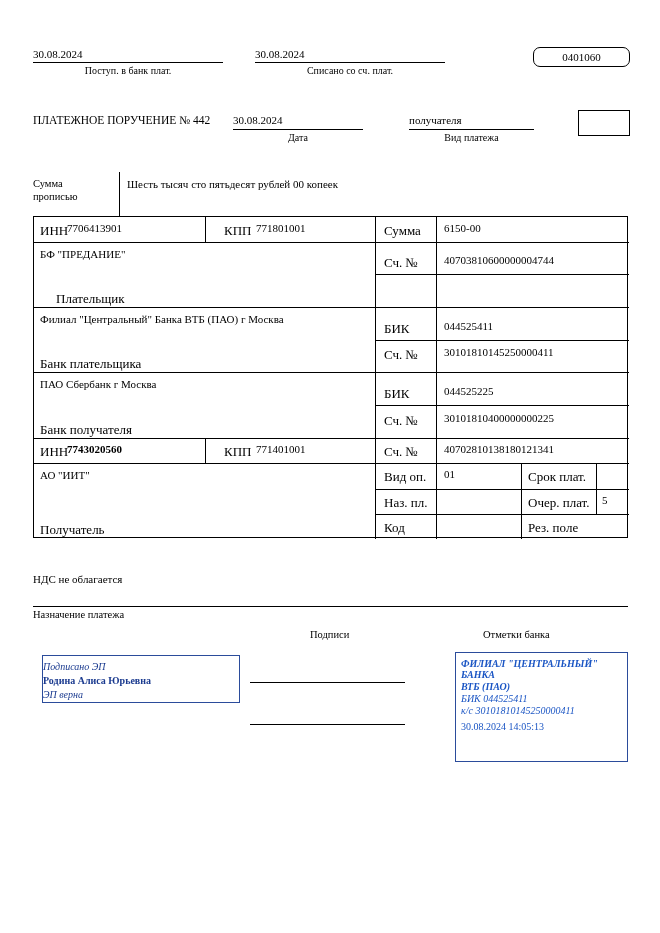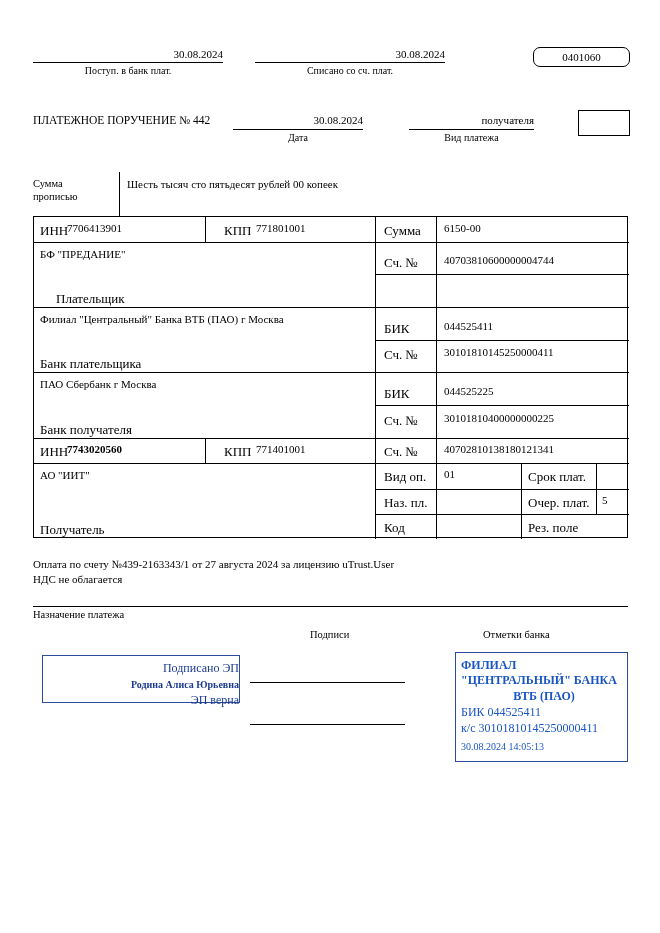--- a/index.html
+++ b/index.html
@@ -17,22 +17,22 @@
   }
   .page {
     position: absolute;
     left: 0; top: 0;
     width: 660px;
     height: 933px;
     overflow: hidden;
   }
   .abs { position: absolute; }
   .ln { border-bottom: 1px solid #000; }
-  .center { text-align: right; }
-  .tiny { font-size: 12px; }
+  .center { text-align: left; }
+  .tiny { font-size: 10px; font-style: italic; }
   .b { font-weight: bold; }
   .caption {
     font-size: 10px;
     text-align: center;
   }
   .boxnum {
     border: 1px solid #000;
     text-align: center;
     font-size: 11px;
     line-height: 18px;
@@ -166,38 +166,37 @@
     <div class="val" style="left:410px; top:277px;"></div>
     <div class="lbl" style="left:494px; top:278px;">Очер. плат.</div>
     <div class="val" style="left:568px; top:277px;">5</div>
 
     <div class="lbl" style="left:350px; top:303px;">Код</div>
     <div class="val" style="left:410px; top:302px;"></div>
     <div class="lbl" style="left:494px; top:303px;">Рез. поле</div>
     <div class="val" style="left:568px; top:302px;"></div>
   </div>
 
-  <div class="abs" style="left:33px; top:558px; font-size:11px;">Оплата по счету №439-2163343/1 от 27 августа 2024 за лицензию uTrust.User</div>
   <div class="abs" style="left:33px; top:573px; font-size:11px;">НДС не облагается</div>
   <div class="abs ln" style="left:33px; top:606px; width:595px;"></div>
   <div class="abs" style="left:33px; top:609px; font-size:10.5px;">Назначение платежа</div>
 
   <div class="abs" style="left:310px; top:629px; font-size:10.5px;">Подписи</div>
   <div class="abs" style="left:483px; top:629px; font-size:10.5px;">Отметки банка</div>
 
   <div class="stamp stamp-left" style="left:42px; top:655px; width:198px; height:48px;">
     <div class="center tiny" style="margin-top:5px;">Подписано ЭП</div>
     <div class="center b" style="font-size:10px; margin-top:3px;">Родина Алиса Юрьевна</div>
     <div class="center tiny" style="margin-top:3px;">ЭП верна</div>
   </div>
 
   <div class="abs ln" style="left:250px; top:682px; width:155px;"></div>
   <div class="abs ln" style="left:250px; top:724px; width:155px;"></div>
 
   <div class="stamp stamp-right" style="left:455px; top:652px; width:173px; height:110px;">
     <div class="tiny b" style="margin:5px 0 0 5px;">ФИЛИАЛ "ЦЕНТРАЛЬНЫЙ" БАНКА</div>
-    <div class="tiny b" style="margin:1px 0 0 5px;text-align:center;">ВТБ (ПАО)</div>
+    <div class="tiny b" style="margin:1px 0 0 5px;">ВТБ (ПАО)</div>
     <div class="tiny" style="margin:1px 0 0 5px;">БИК 044525411</div>
     <div class="tiny" style="margin:1px 0 0 5px;">к/с 30101810145250000411</div>
     <div style="font-size:10px; margin:5px 0 0 5px;">30.08.2024 14:05:13</div>
   </div>
 
 </div>
 
 </body></html>

